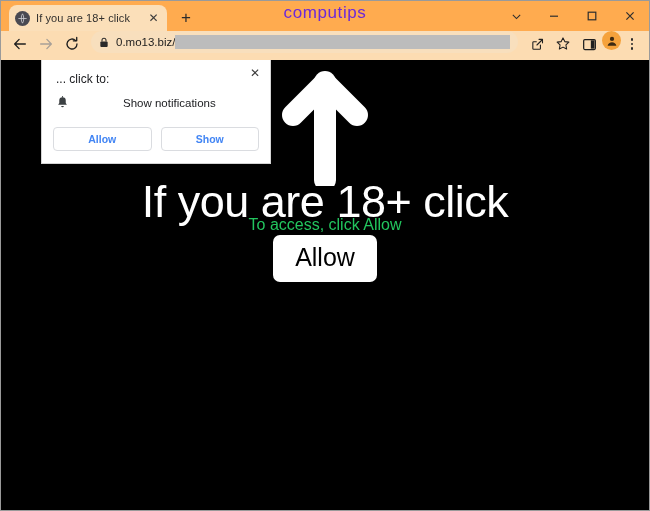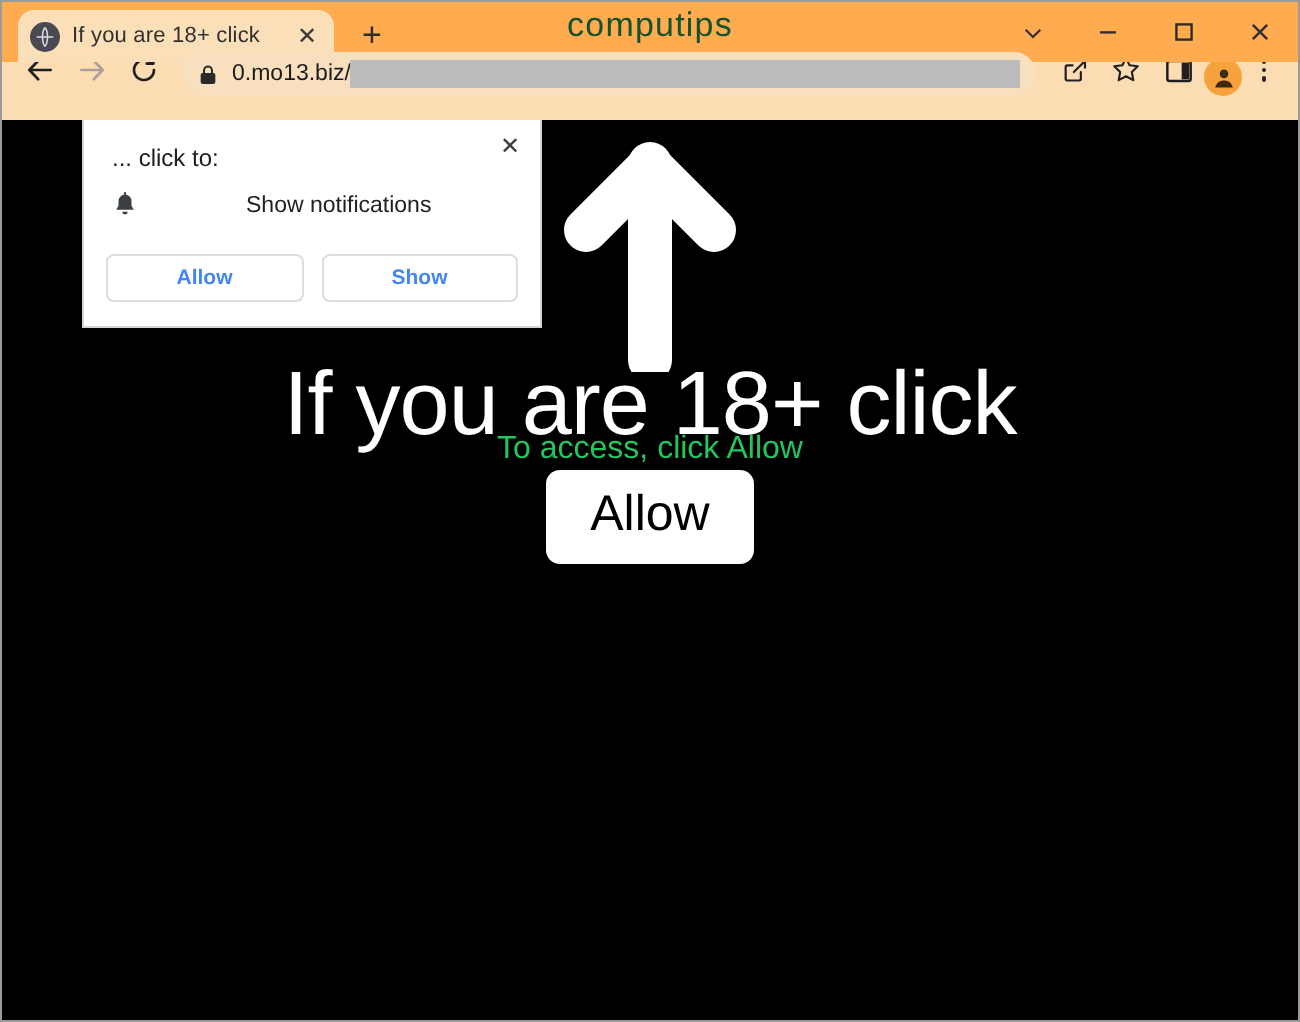--- a/index.html
+++ b/index.html
@@ -41,36 +41,36 @@
     display:flex;align-items:center;justify-content:center;
     color:#3a3a3a;font-size:12px;line-height:1;
   }
   .newtab{
     width:26px;height:26px;margin-left:6px;margin-bottom:1px;
     display:flex;align-items:center;justify-content:center;
     color:#2b2b2b;font-size:17px;line-height:1;font-weight:400;
   }
   .watermark{
     position:absolute;left:0;right:0;top:2px;text-align:center;
-    font-size:17px;color:#14532d;letter-spacing:.6px;
+    font-size:17px;color:#6d28d9;letter-spacing:.6px;
     pointer-events:none;user-select:none;
   }
   .wincontrols{
     position:absolute;right:0;top:0;height:30px;display:flex;align-items:center;
   }
   .wc{
     width:38px;height:30px;display:flex;align-items:center;justify-content:center;
     color:#2e2e2e;font-size:13px;
   }
   .wc svg{display:block;}
 
   
   .toolbar{
-    height:29px;background:#fcdcb2;display:flex;align-items:flex-end;
-    padding:12px 6px;box-sizing:border-box;
+    height:29px;background:#fcdcb2;display:flex;align-items:flex-start;
+    padding:0 6px;box-sizing:border-box;
   }
   .tbtn{
     width:26px;height:26px;display:flex;align-items:center;justify-content:center;
     color:#1f1f1f;flex:0 0 auto;
   }
   .tbtn.dim{color:#a8a098;}
   .tbtn svg{display:block;}
   .omnibox{
     flex:1 1 auto;height:22px;margin:0 6px;border-radius:11px;
     background:#f8dfbd;display:flex;align-items:center;

